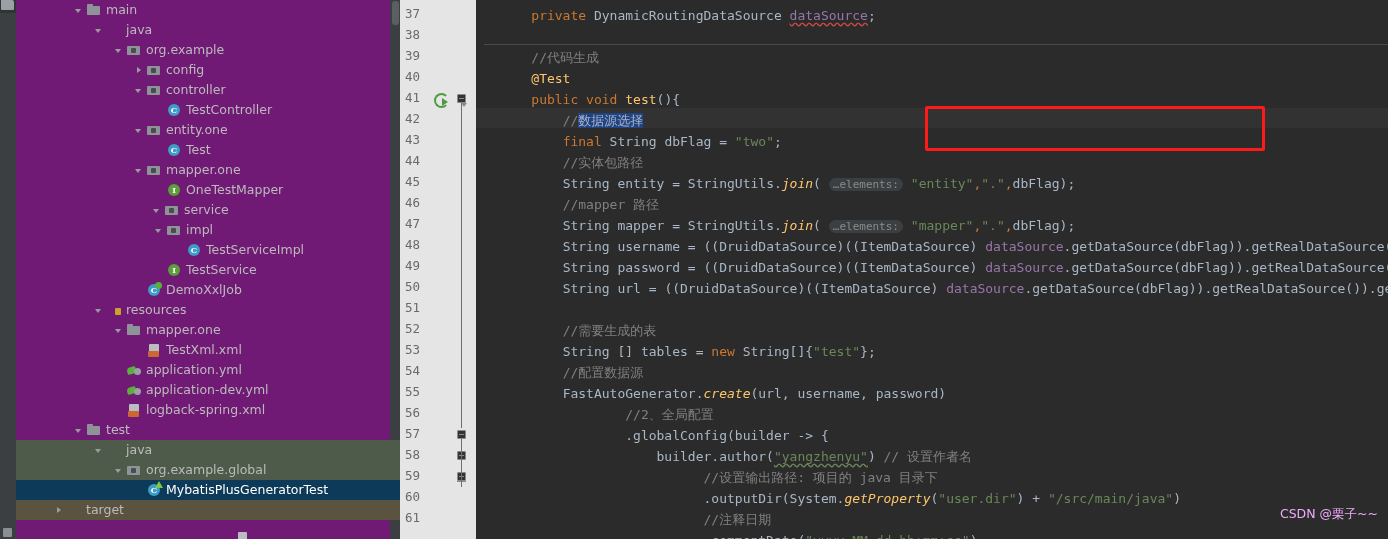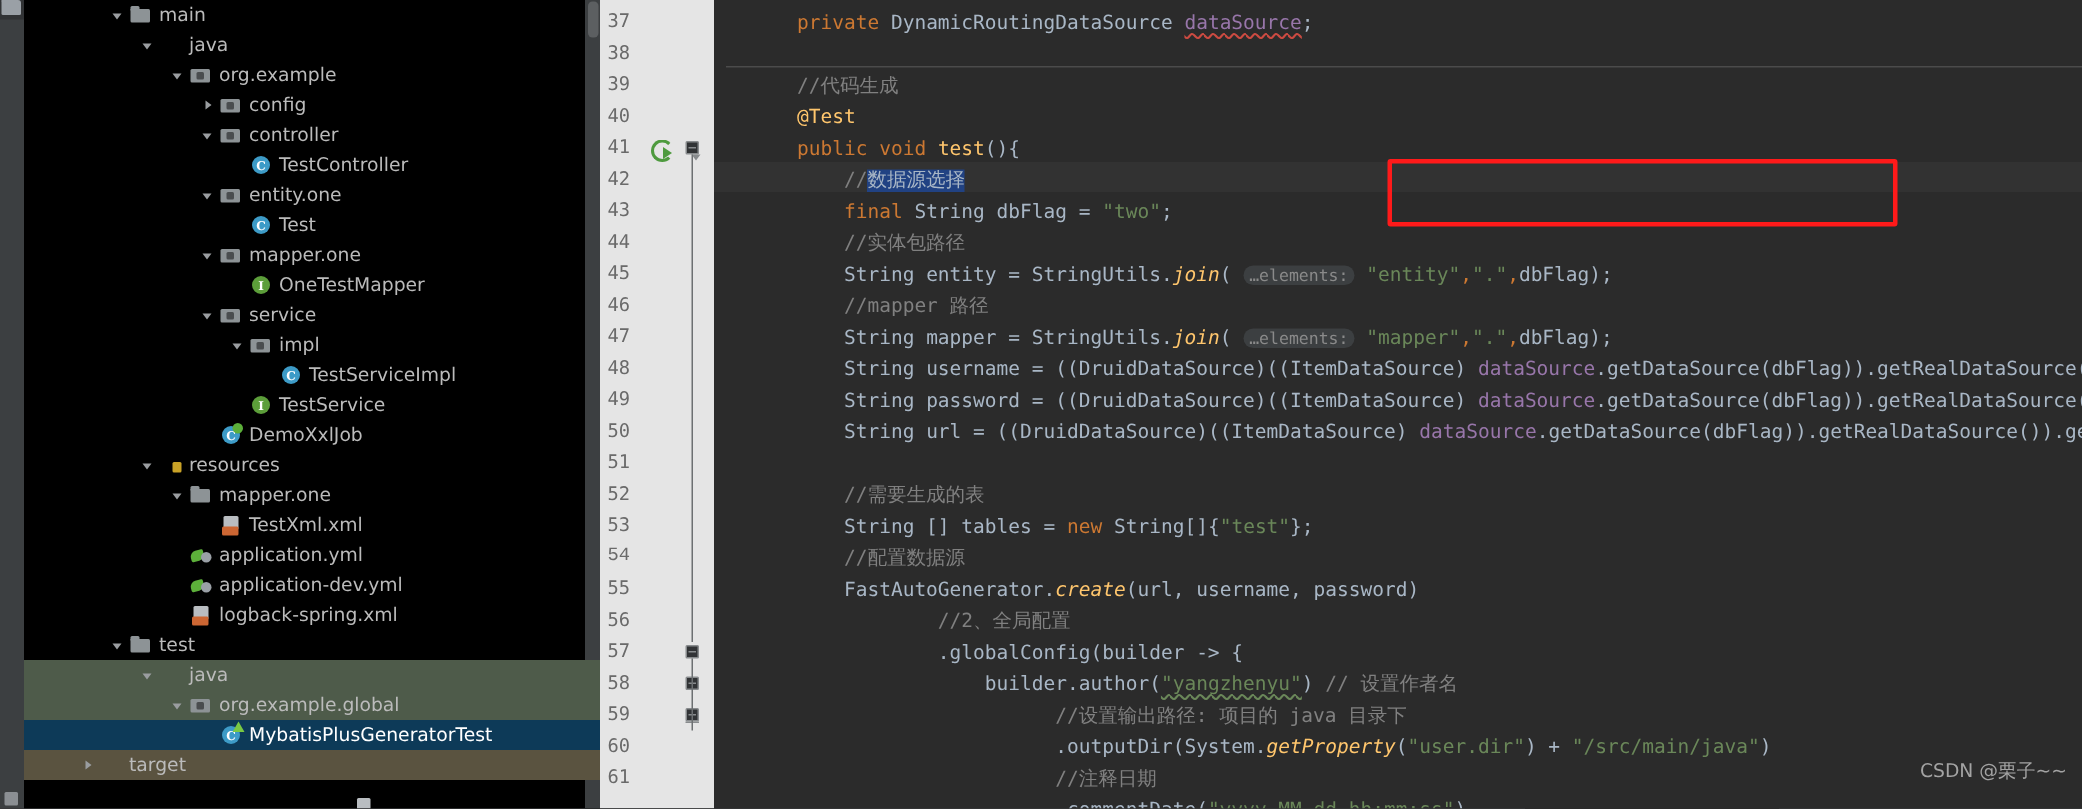--- a/index.html
+++ b/index.html
@@ -23,21 +23,21 @@
     background:#9aa0a6; border-radius:1px 1px 0 0;
   }
   .rail-bottom-ico {
     position: absolute; bottom: 2px; left: 3px; width: 9px; height: 9px;
     background: #8b8f93; border-radius: 1px;
   }
 
   
   .tree {
     width: 384px; flex: 0 0 384px; height: 539px;
-    background: #000000; position: relative; overflow: hidden;
+    background: #701a75; position: relative; overflow: hidden;
   }
   .tree-scroll-track { position: absolute; right: 0; top: 0; width: 10px; height: 539px; background: #3c3f41; }
   .tree-scroll-thumb { position: absolute; right: 1px; top: 1px; width: 7px; height: 24px; background: #5c5f61; border-radius: 3px; }
   .row {
     position: relative; height: 20px; line-height: 20px;
     font-size: 12.5px; color: #bbbbbb; white-space: nowrap;
     display: flex; align-items: center;
   }
   .row.sel-green { background: #4e5b4a; }
   .row.sel-blue  { background: #0d3a58; }
@@ -210,21 +210,21 @@
   .hint {
     background:#3c3f41; color:#8a8a8a; border-radius:7px;
     padding:0 4px; font-size:11px; font-family:"DejaVu Sans Mono", monospace;
   }
   .redbox {
     position:absolute; border:3px solid #ff1a1a; border-radius:2px;
     pointer-events:none;
   }
   .watermark {
     position:absolute; right:10px; bottom:16px;
-    font-size:12.5px; color:#a3a3a3; font-family:"DejaVu Sans", sans-serif;
+    font-size:12.5px; color:#f0abfc; font-family:"DejaVu Sans", sans-serif;
     white-space:nowrap;
   }
 </style>
 </head>
 <body>
 
 <div id="app">
 
   <div class="rail">
     <div class="rail-corner"></div>
@@ -285,21 +285,21 @@
         <span class="ico pkg"></span>
         <span class="rowlabel">mapper.one</span>
       </div>
       <div class="row" style="position: absolute; left: 0px; right: 0px; top: 180px; padding-left: 138px;">
         <span class="arrow "></span>
         <span class="ico iface badge">
           <span>I</span>
         </span>
         <span class="rowlabel">OneTestMapper</span>
       </div>
-      <div class="row" style="position: absolute; left: 0px; right: 0px; top: 200px; padding-left: 118px;">
+      <div class="row" style="position: absolute; left: 18px; right: 0px; top: 200px; padding-left: 118px;">
         <span class="arrow down"></span>
         <span class="ico pkg"></span>
         <span class="rowlabel">service</span>
       </div>
       <div class="row" style="position: absolute; left: 0px; right: 0px; top: 220px; padding-left: 138px;">
         <span class="arrow down"></span>
         <span class="ico pkg"></span>
         <span class="rowlabel">impl</span>
       </div>
       <div class="row" style="position: absolute; left: 0px; right: 0px; top: 240px; padding-left: 158px;">
@@ -401,21 +401,21 @@
         <div class="lnum" style="top: 153px;">44</div>
         <div class="lnum" style="top: 174px;">45</div>
         <div class="lnum" style="top: 195px;">46</div>
         <div class="lnum" style="top: 216px;">47</div>
         <div class="lnum" style="top: 237px;">48</div>
         <div class="lnum" style="top: 258px;">49</div>
         <div class="lnum" style="top: 279px;">50</div>
         <div class="lnum" style="top: 300px;">51</div>
         <div class="lnum" style="top: 321px;">52</div>
         <div class="lnum" style="top: 342px;">53</div>
-        <div class="lnum" style="top: 363px; font-family: Liberation Mono, monospace;">54</div>
+        <div class="lnum" style="top: 363px;">54</div>
         <div class="lnum" style="top: 384px;">55</div>
         <div class="lnum" style="top: 405px;">56</div>
         <div class="lnum" style="top: 426px;">57</div>
         <div class="lnum" style="top: 447px;">58</div>
         <div class="lnum" style="top: 468px; text-align: right;">59</div>
         <div class="lnum" style="top: 489px;">60</div>
         <div class="lnum" style="top: 510px;">61</div>
         <div class="run-ico" style="top: 93px;"></div>
         <div class="gutter-fold tip" style="top: 94px;"></div>
         <div class="gutter-fold" style="top: 430px;"></div>

